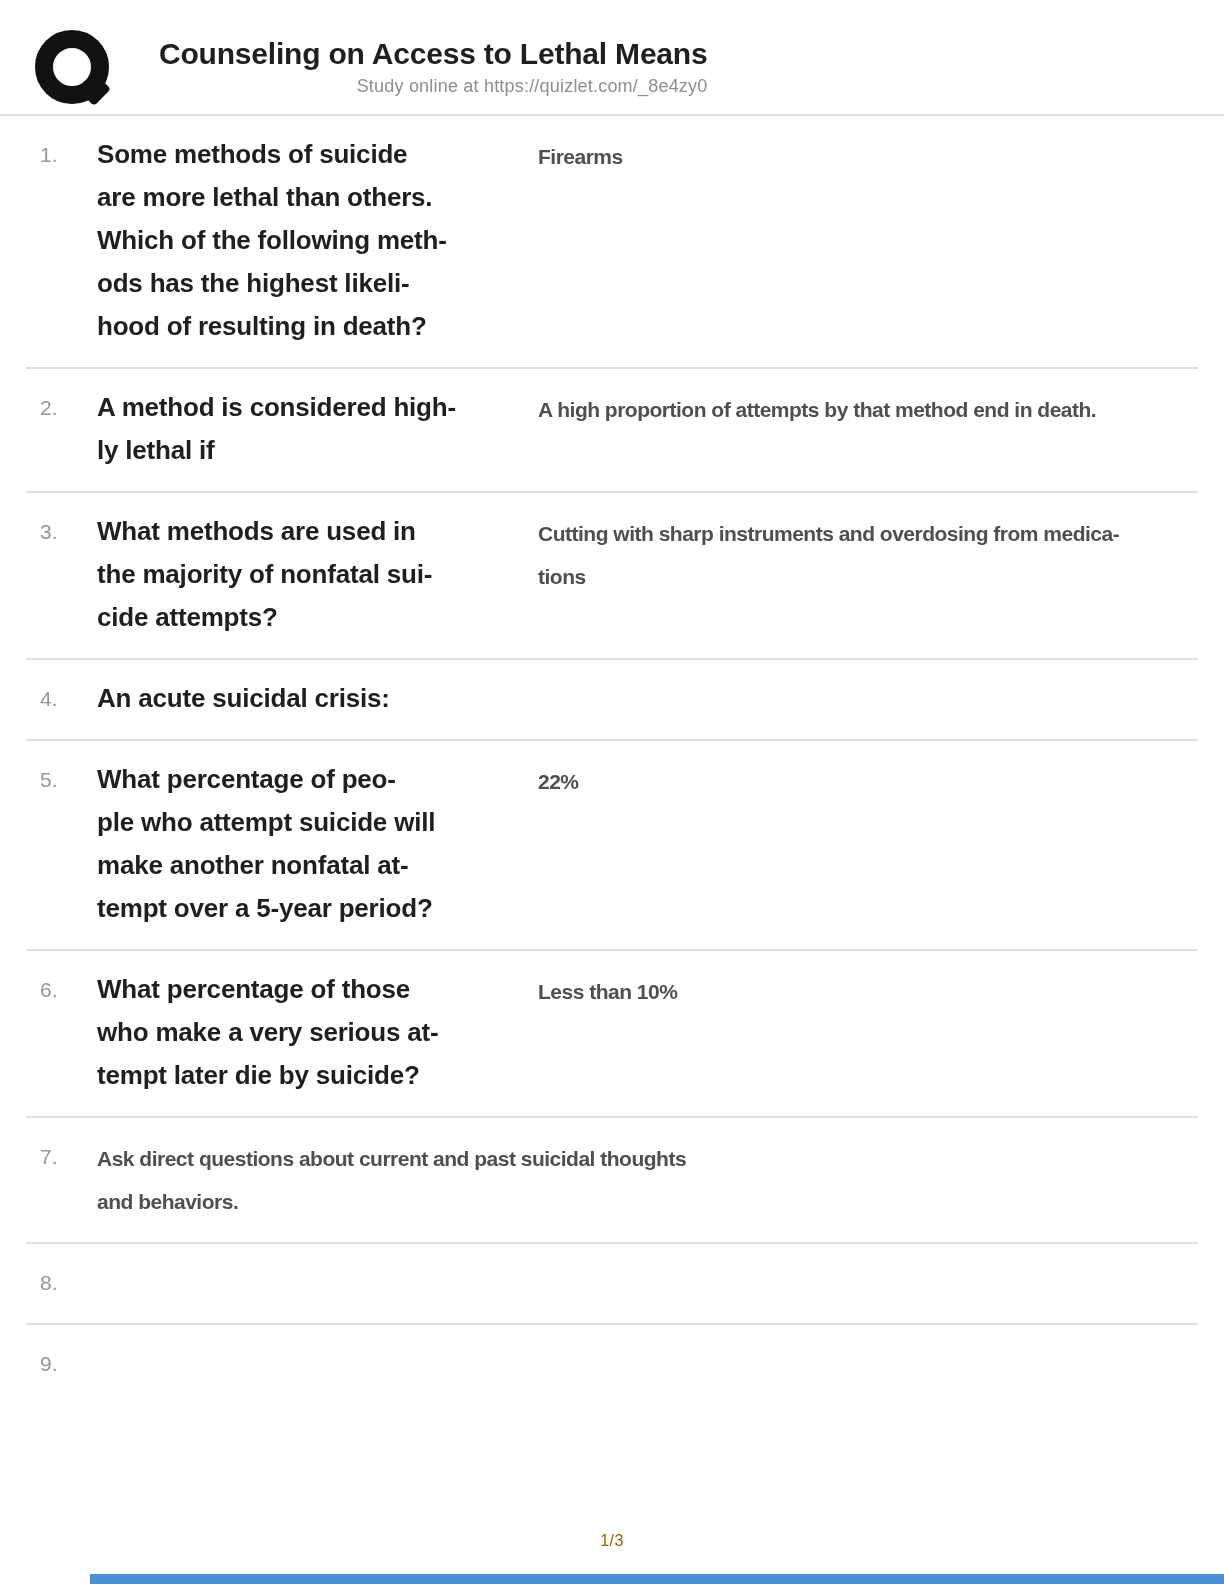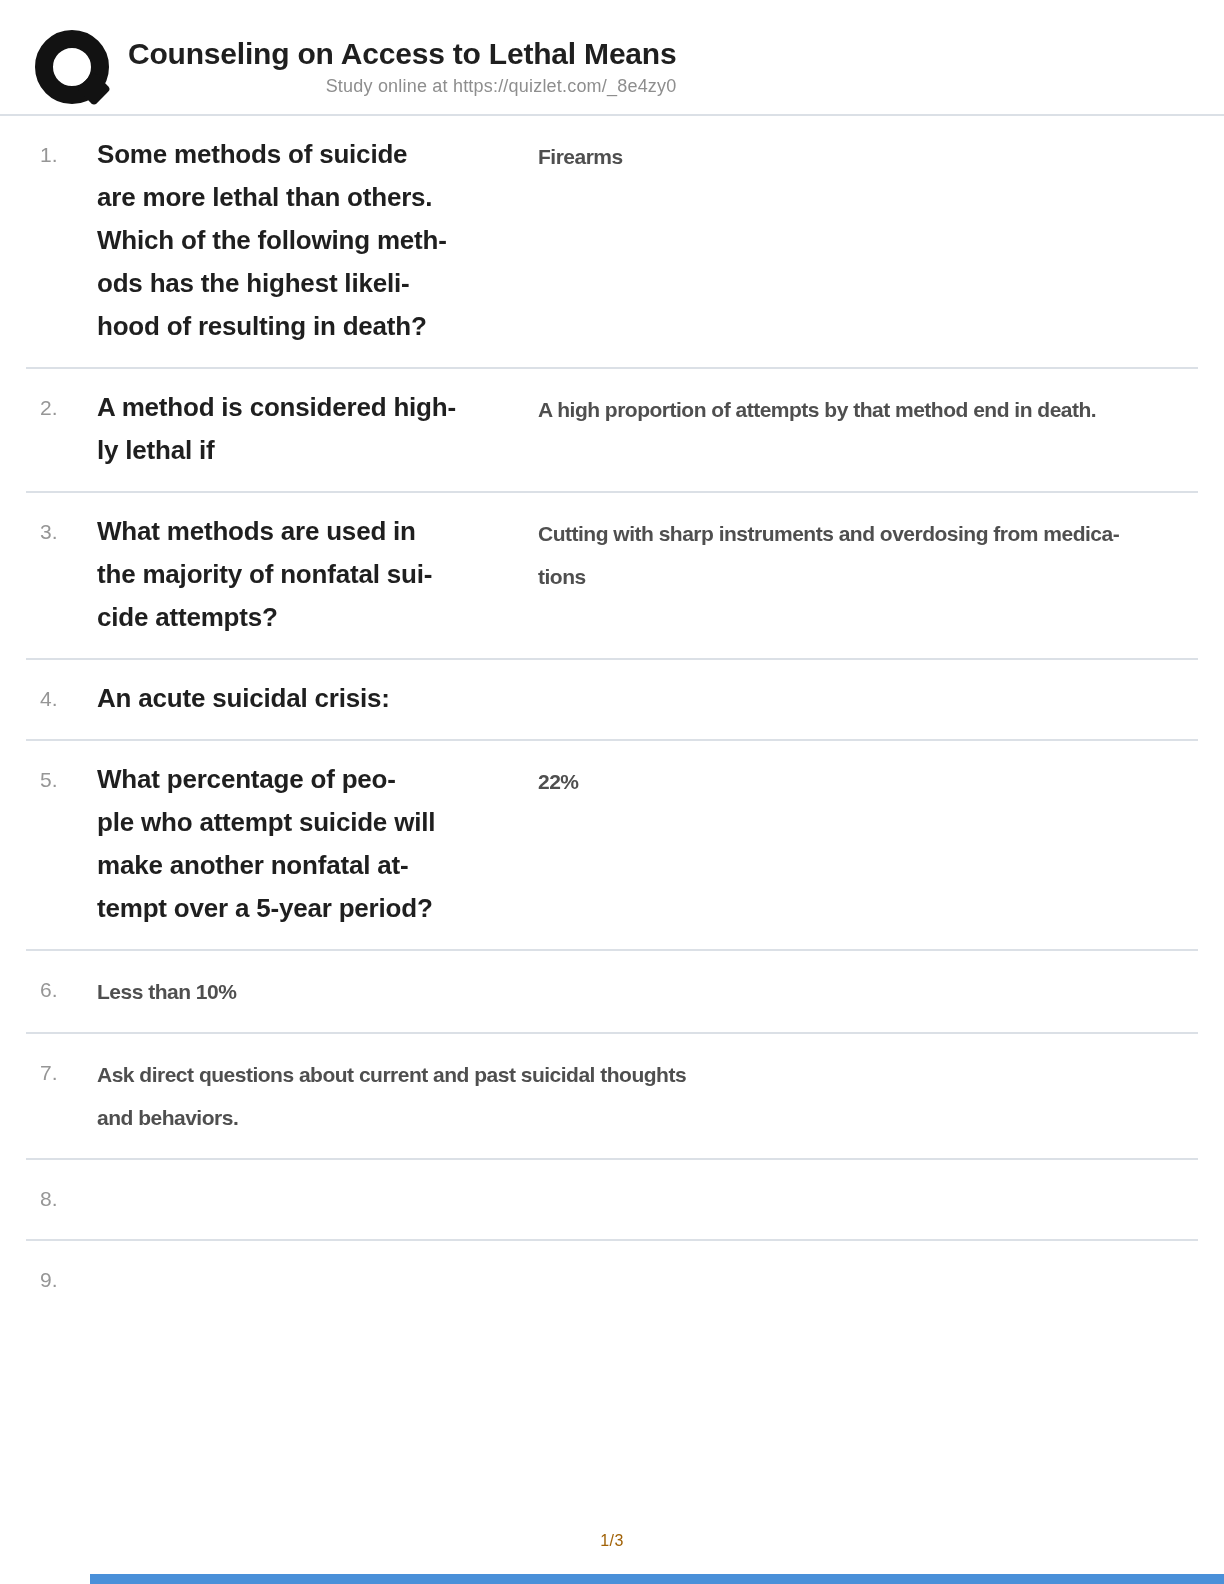--- a/index.html
+++ b/index.html
@@ -23,21 +23,21 @@
   
   .header{
     display:flex;
     align-items:flex-start;
     gap:13px;
     padding:30px 40px 0 35px;
     height:116px;
     border-bottom:2px solid var(--divider);
   }
   .logo{flex:0 0 auto;width:80px;height:80px;}
-  .header-text{padding-top:6px;}
+  .header-text{padding-top:6px;margin-left:31px;}
   .title{
     font-size:30px;
     font-weight:600;
     color:var(--q-color);
     letter-spacing:-0.2px;
     line-height:1.2;
   }
   .subtitle{
     margin-top:4px;
     font-size:18px;
@@ -148,20 +148,23 @@
       <div class="num">5.</div>
       <div class="q">What percentage of peo-
 ple who attempt suicide will
 make another nonfatal at-
 tempt over a 5-year period?</div>
       <div class="a">22%</div>
     </div>
 
     <div class="row">
       <div class="num">6.</div>
+      <div class="q">What percentage of those
+who make a very serious at-
+tempt later die by suicide?</div>
       <div class="a">Less than 10%</div>
     </div>
 
     <div class="row">
       <div class="num">7.</div>
       <div class="a">Ask direct questions about current and past suicidal thoughts
 and behaviors.</div>
     </div>
 
     <div class="row">

